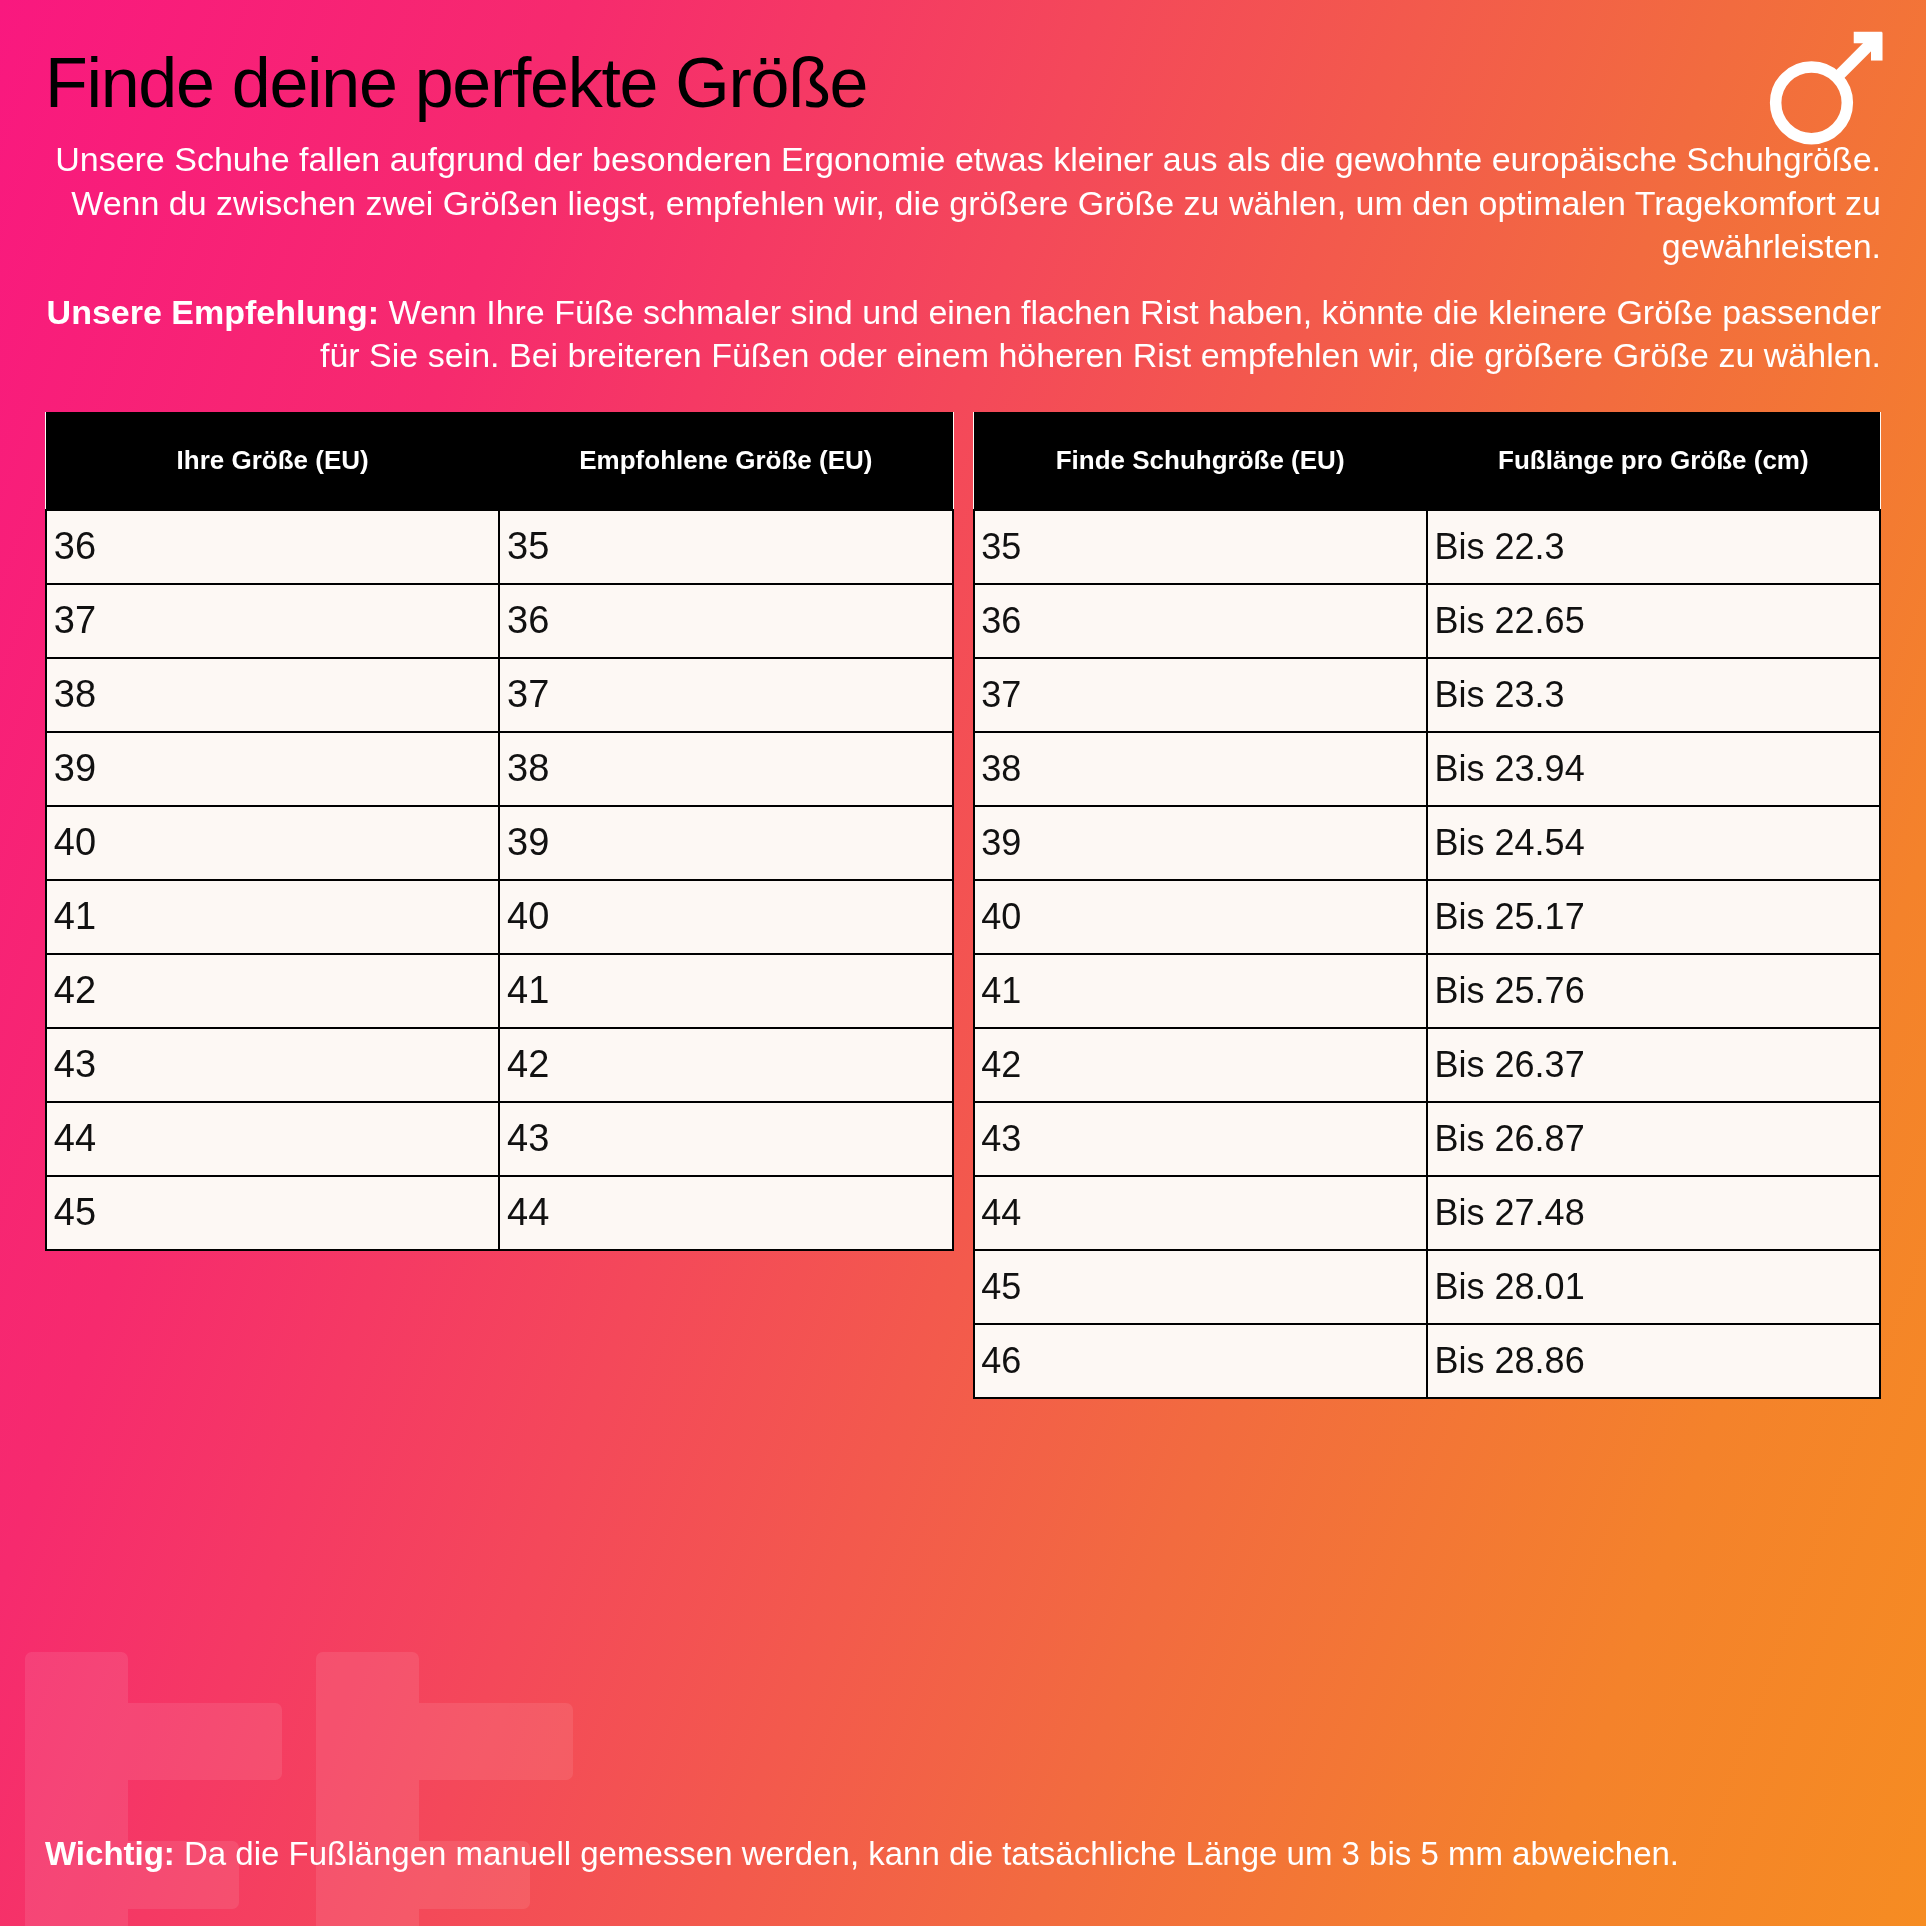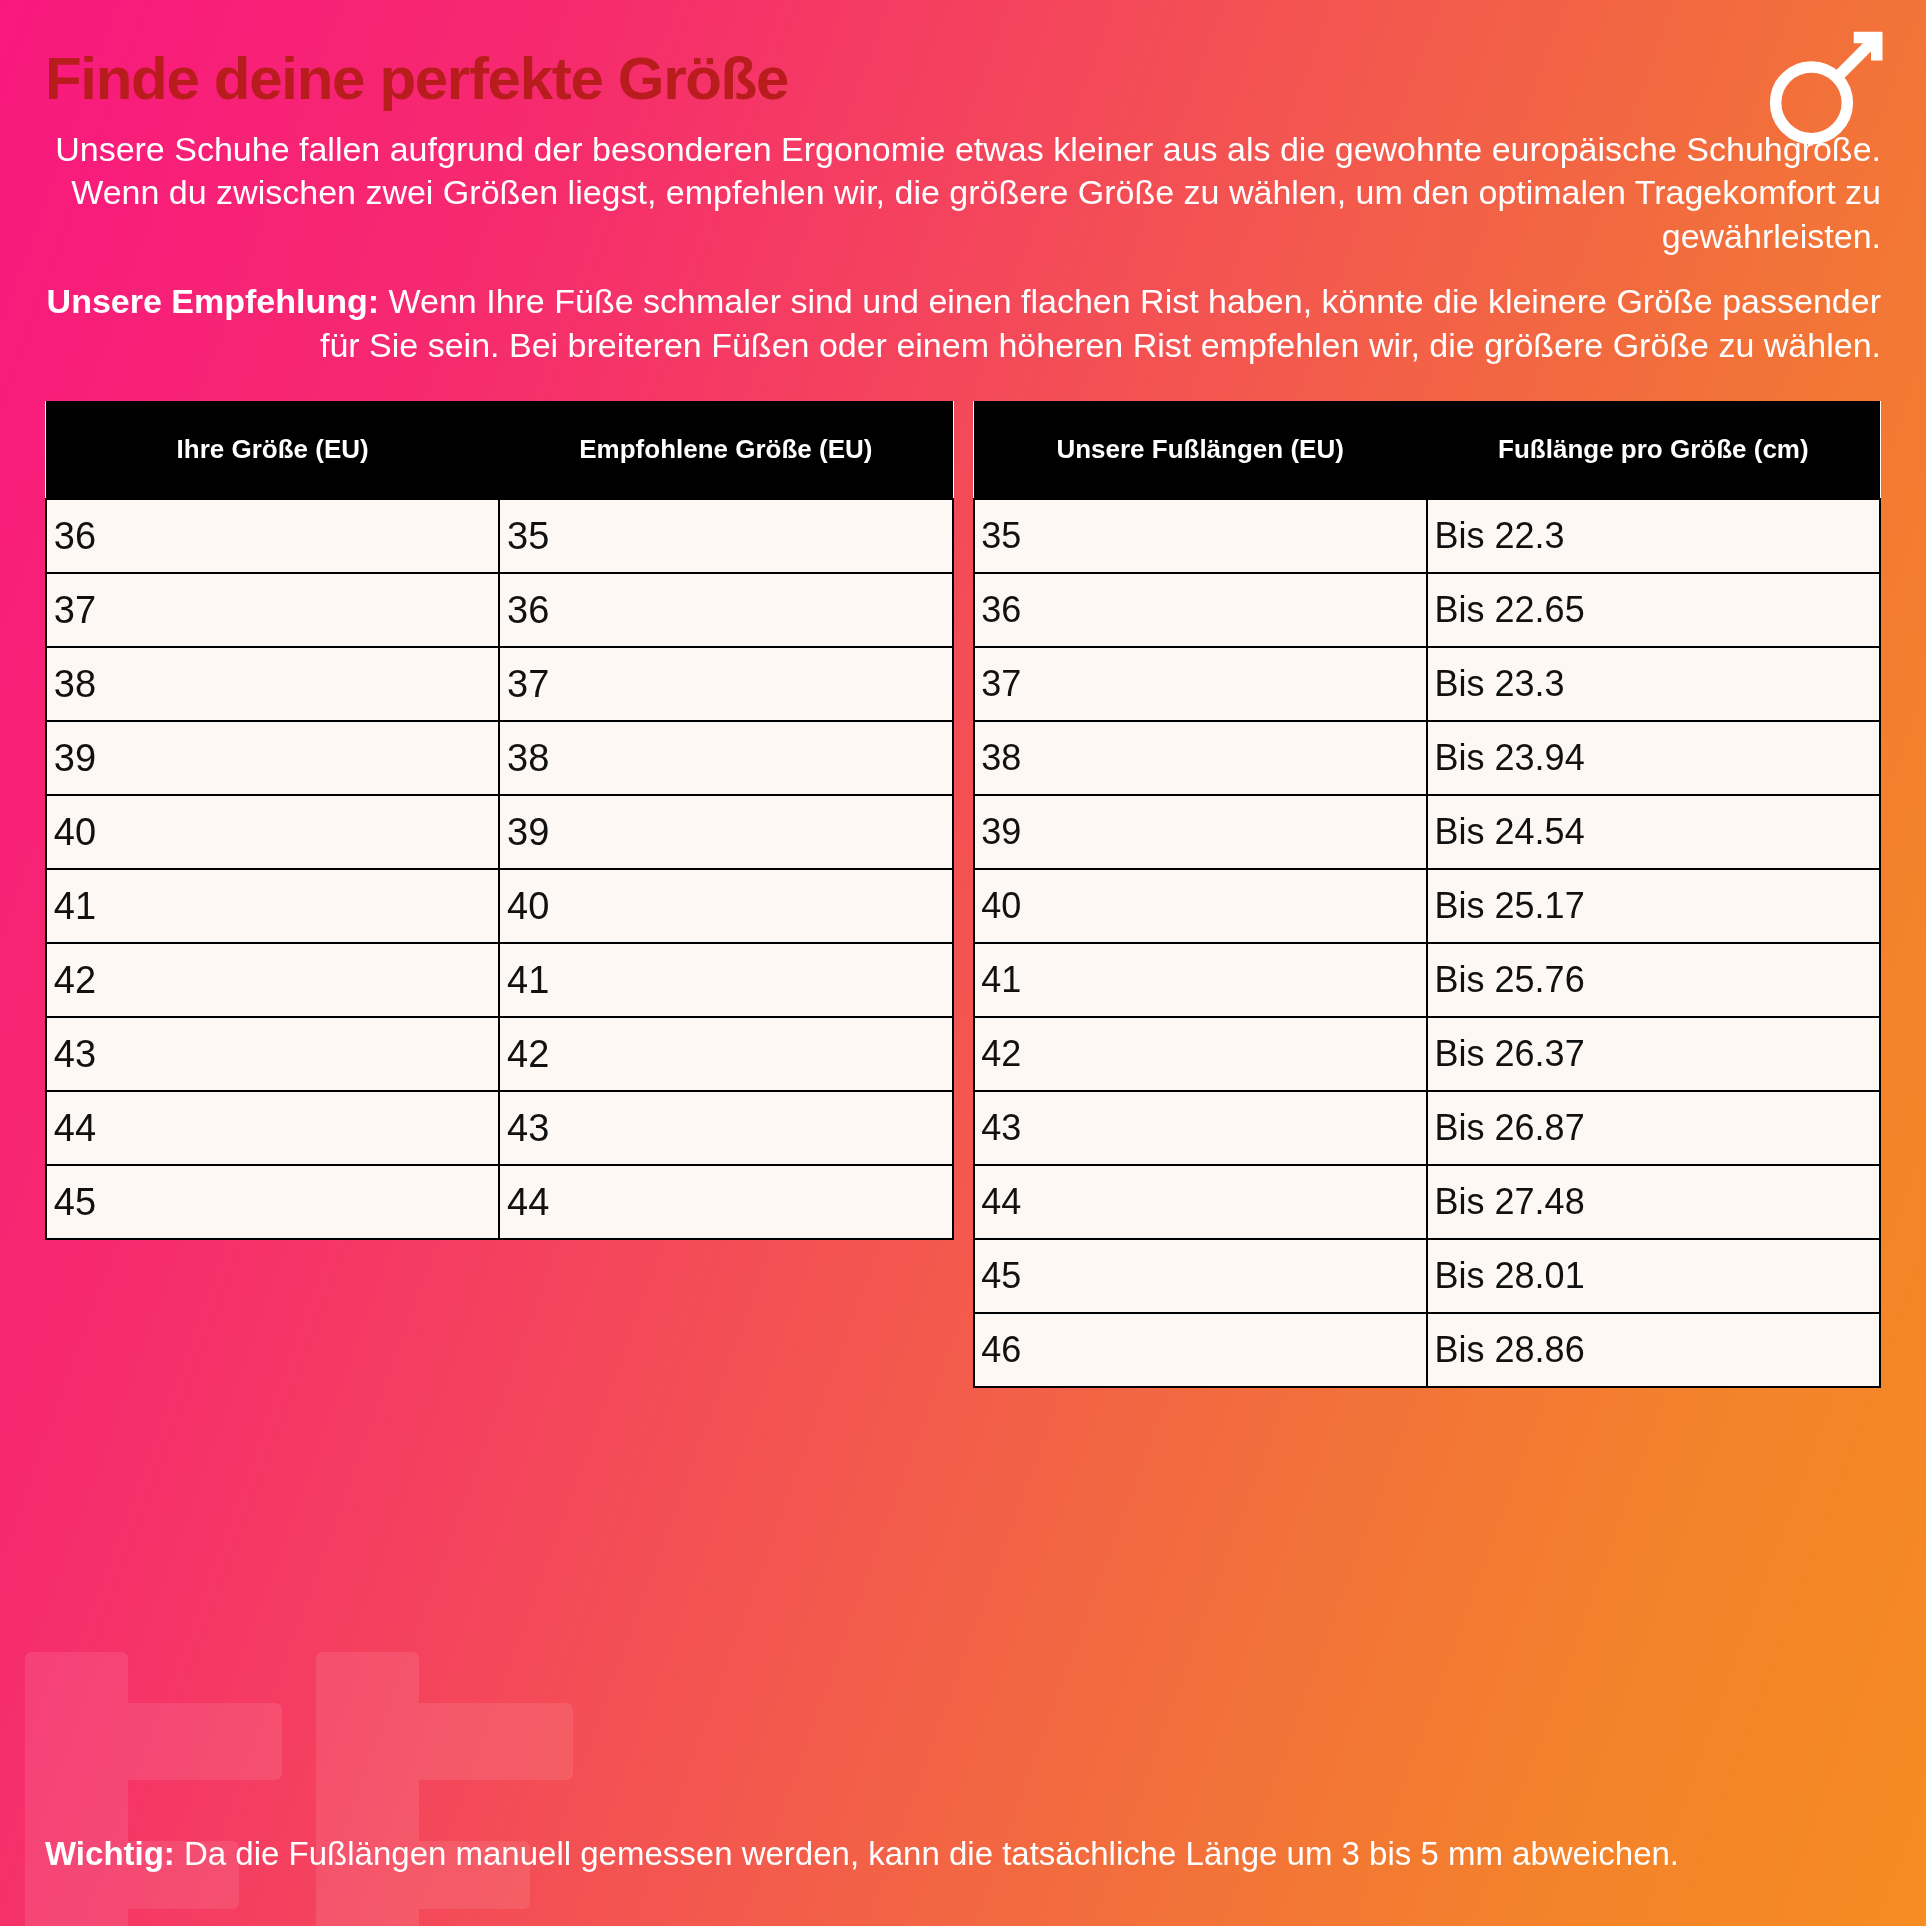--- a/index.html
+++ b/index.html
@@ -37,26 +37,26 @@
   .wm5 { left: 342px; bottom: 197px; width: 257px; height: 77px; border-radius: 6.8px; }
   .wm6 { left: 342px; bottom: 68px;  width: 214px; height: 68px; border-radius: 6.8px; }
 
   .page {
     position: relative;
     z-index: 2;
     padding: 39px 45px 0 45px;
   }
 
   h1.title {
-    font-size: 60px;
+    font-size: 70px;
     line-height: 1.02;
-    font-weight: 700;
+    font-weight: 400;
     letter-spacing: -1.3px;
     margin: 8.6px 0 19px 0;
-    color: #b91c1c;
+    color: #000000;
   }
 
   .gender-icon {
     position: absolute;
     top: 26px;
     right: 39px;
     width: 128px;
     height: 128px;
   }
 
@@ -202,21 +202,21 @@
               <td>44</td>
             </tr>
           </tbody>
       </table>
     </div>
 
     <div class="table-block">
       <table class="table-right">
         <thead>
           <tr>
-            <th>Unsere Fußlängen (EU)</th>
+            <th>Finde Schuhgröße (EU)</th>
             <th>Fußlänge pro Größe (cm)</th>
           </tr>
         </thead>
         <tbody id="tbody-right">
             <tr>
               <td>35</td>
               <td>Bis 22.3</td>
             </tr>
             <tr>
               <td>36</td>

